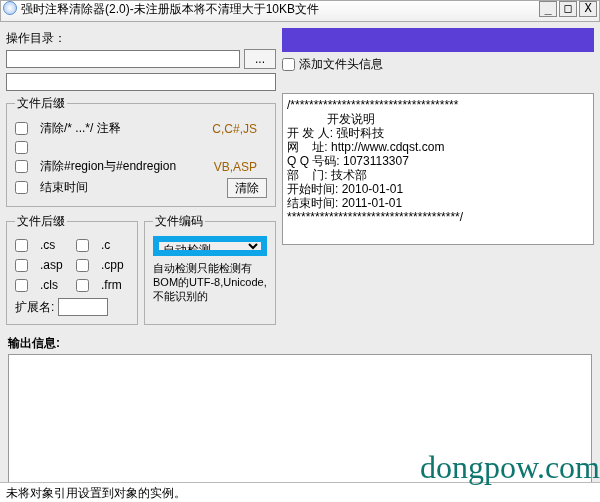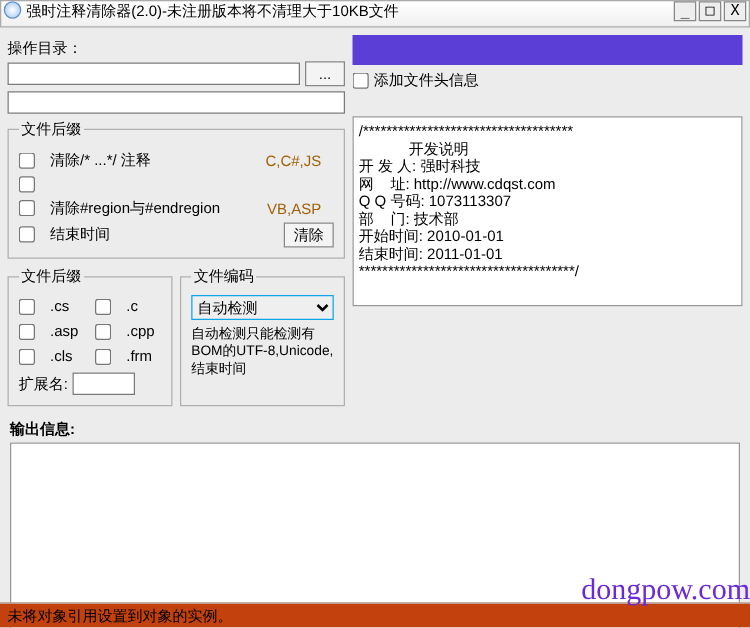--- a/index.html
+++ b/index.html
@@ -23,29 +23,29 @@
 .chk input { margin: 0; }
 .typesrow { display: flex; justify-content: space-between; align-items: center; }
 .typeslang { color: #a16207; margin-right: 10px; }
 .clearbtn { float: right; width: 40px; height: 20px; border: 1px solid #888; background: #f4f4f4; cursor: pointer; text-align: center; line-height: 18px; }
 .horiz { display: flex; gap: 6px; }
 .suffixes { flex: 1; }
 .suffixgrid { display: grid; grid-template-columns: 1fr 1fr; gap: 2px 8px; }
 .extrow { display: flex; align-items: center; gap: 4px; margin-top: 4px; }
 .extrow input[type=text] { width: 50px; }
 .encoding { flex: 1; }
-.encoding select { width: 100%; border: 1px solid #0ea5e9; height: 20px; }
+.encoding select { width: 100%; border: 6px solid #0ea5e9; height: 20px; }
 .enchint { margin-top: 4px; font-size: 11px; line-height: 14px; }
 .purplebar { background: #5a3ed6; height: 24px; margin-bottom: 4px; }
 .headerchk { margin: 2px 0 20px 0; display: flex; align-items: center; gap: 4px; }
 .devinfo { border: 1px solid #999; background: #fff; height: 152px; padding: 4px; font-size: 12px; line-height: 14px; white-space: pre-wrap; overflow: hidden; }
 .outlabel { margin: 4px 8px 2px 8px; font-weight: bold; }
 .output { margin: 0 8px; border: 1px solid #999; background: #fff; height: 170px; }
-.status { position: absolute; bottom: 0; left: 0; right: 0; height: 20px; border-top: 1px solid #bbb; background: #c2410c; padding: 2px 6px; }
-.watermark { position: absolute; right: 0; bottom: 16px; font-size: 24px; color: #6d28d9; font-family: serif; pointer-events: none; }
+.status { position: absolute; bottom: 0; left: 0; right: 0; height: 20px; border-top: 1px solid #bbb; background: #ffffff; padding: 2px 6px; }
+.watermark { position: absolute; right: 0; bottom: 16px; font-size: 32px; color: #0f766e; font-family: serif; pointer-events: none; }
 </style>
 </head>
 <body>
 
 <div class="titlebar">
   <div class="icon"></div>
   <div class="title">强时注释清除器(2.0)-未注册版本将不清理大于10KB文件</div>
   <div class="btns">
     <div>_</div>
     <div>□</div>
@@ -125,21 +125,21 @@
           <span>扩展名:</span>
           <input type="text" style="">
         </div>
       </fieldset>
 
       <fieldset class="encoding">
         <legend>文件编码</legend>
         <select>
           <option>自动检测</option>
         </select>
-        <div class="enchint">自动检测只能检测有BOM的UTF-8,Unicode,结束时间</div>
+        <div class="enchint">自动检测只能检测有BOM的UTF-8,Unicode,不能识别的</div>
       </fieldset>
     </div>
   </div>
 
   <div class="right">
     <div class="purplebar"></div>
     <label class="headerchk">
         <input type="checkbox" style="">
         <span>添加文件头信息</span>
       </label>

